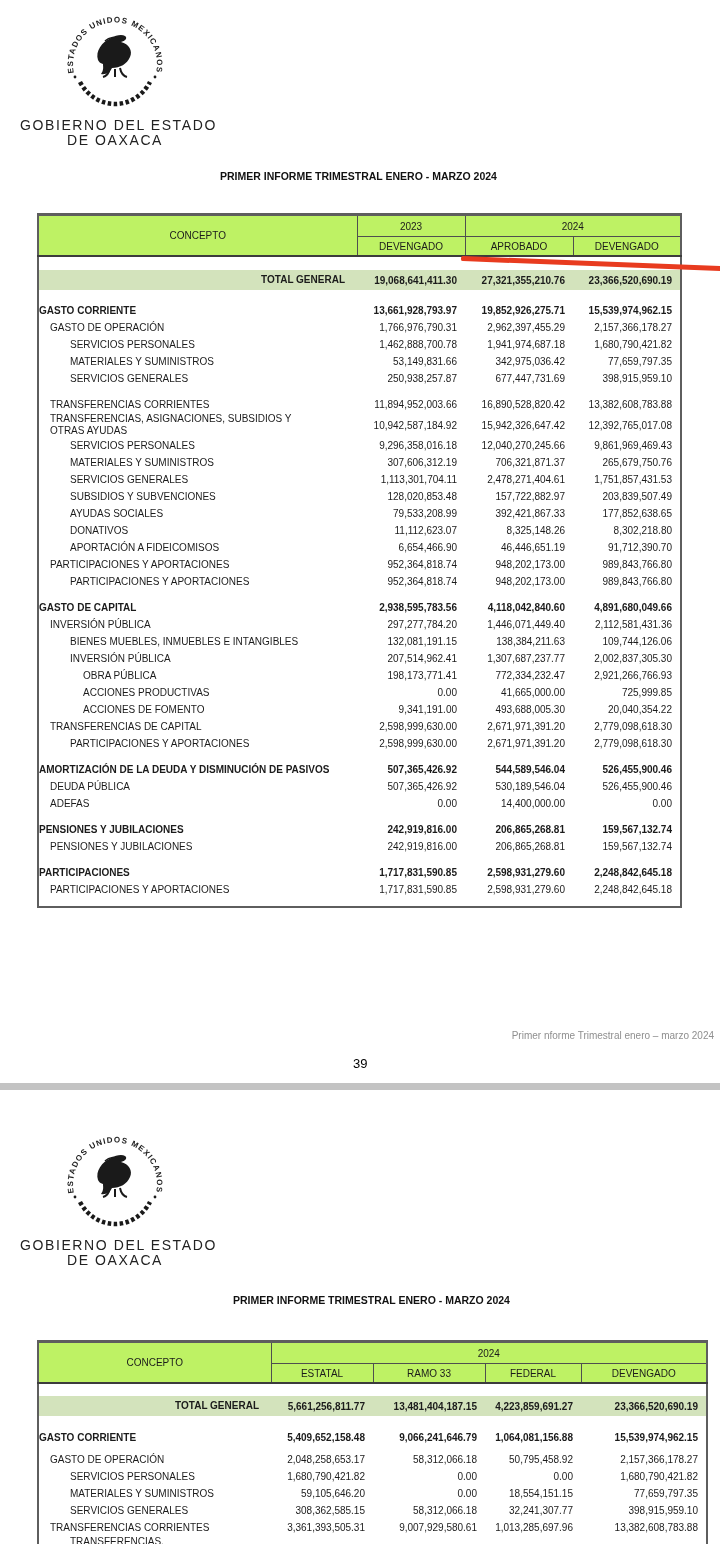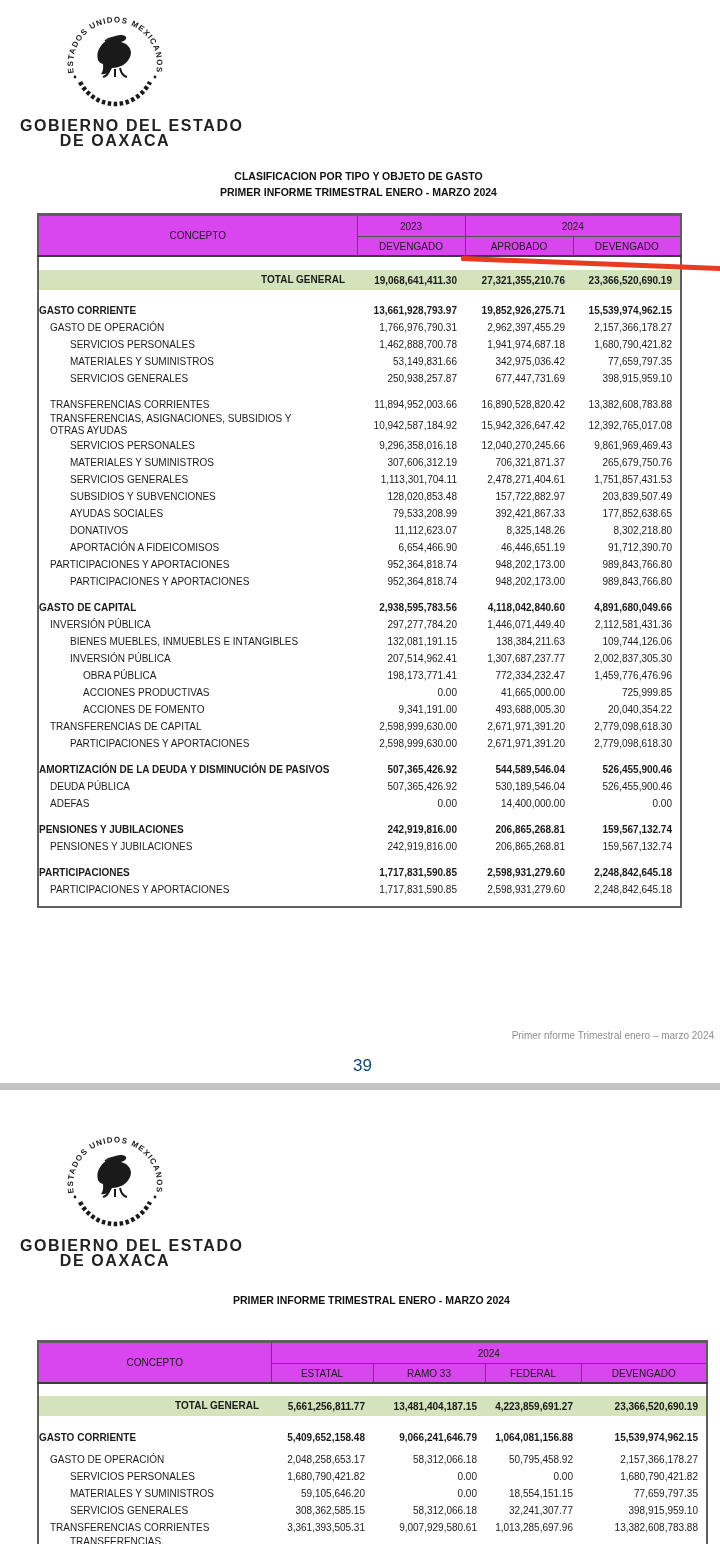--- a/index.html
+++ b/index.html
@@ -2,46 +2,46 @@
 <html><head>
 <meta charset="utf-8">
 <style>
   html,body{margin:0;padding:0;background:#fff;}
   .doc{position:relative;width:720px;height:1544px;background:#fff;overflow:hidden;
        font-family:"Liberation Sans",sans-serif;color:#1b1b1b;
        --green:#d3e3bc;--red:#e83b1f;--sep:#c3c3c3;}
   
   .logo-block{position:absolute;width:190px;text-align:center;}
   .logo-block svg{display:block;margin:0 auto;}
-  .gov-line{font-size:16px;letter-spacing:1.6px;line-height:15px;color:#222;white-space:nowrap;font-weight:bold;}
+  .gov-line{font-size:14px;letter-spacing:1.6px;line-height:15px;color:#222;white-space:nowrap;}
   
   .title-block{position:absolute;text-align:center;font-weight:700;font-size:10.5px;line-height:16px;color:#111;}
   
   table{border-collapse:collapse;table-layout:fixed;font-size:10px;color:#1b1b1b;
         border:2px solid #5e5e5e;border-top-width:3px;}
   #t1{position:absolute;left:37px;top:213px;width:643px;}
   #t2{position:absolute;left:37px;top:1340px;width:669px;}
   thead{border-bottom:2.5px solid #3c3c3c;}
-  thead th{font-weight:400;font-size:10px;border:1px solid #4f4f4f;background:#d946ef;
+  thead th{font-weight:400;font-size:10px;border:1px solid #4f4f4f;background:#bef264;
            text-align:center;vertical-align:middle;padding:0;}
   tr.h1 th{height:20px;}
   tr.h2 th{height:18px;}
   tbody td{height:17px;vertical-align:middle;padding:0;}
   td.lbl{padding-right:34px;line-height:12px;text-align:left;}
   td.num{text-align:right;padding-right:8px;white-space:nowrap;}
   .ind0{}.ind1{padding-left:11px;}.ind2{padding-left:31px;}.ind3{padding-left:44px;}
   tr.bold td{font-weight:700;}
   tr.bold td.lbl{white-space:nowrap;padding-right:0;}
   tr.total td{background:var(--green);font-weight:700;height:20px;}
   tr.total td.lbl{text-align:right;padding-right:12px;white-space:nowrap;}
   
   .red-line{position:absolute;left:461px;top:256px;width:264px;height:5px;background:var(--red);
             transform:rotate(2.2deg);transform-origin:left center;border-radius:2px;}
   .footer-note{position:absolute;right:6px;top:1030px;font-size:10px;color:#8f8f8f;}
-  .page-number{position:absolute;left:353px;top:1056px;font-size:17px;color:#0c4a6e;}
+  .page-number{position:absolute;left:353px;top:1056px;font-size:13px;color:#000000;}
   .page-separator{position:absolute;left:0;top:1083px;width:720px;height:7px;background:var(--sep);}
 </style>
 </head>
 <body>
 
 <div class="doc" style="--green: #d3e3bc; --red: #e83b1f; --sep: #c3c3c3;">
 
   <div class="logo-block" style="left:20px;top:6px;">
     <svg width="110" height="112" viewBox="0 0 110 112">
       <defs>
@@ -55,21 +55,20 @@
       <path d="M50,62 c-1,5 -3,8 -7,9 M55,63 c0,5 0,7 0,8 M60,62 c1,5 3,8 7,9" stroke="#1a1a1a" stroke-width="2" fill="none"></path>
       <path d="M20,76 C28,91 42,98 55,98 C68,98 82,91 90,76" stroke="#1a1a1a" stroke-width="4.5" stroke-dasharray="3.5,2.5" fill="none"></path>
       <circle cx="15" cy="71" r="1.4" fill="#1a1a1a"></circle>
       <circle cx="95" cy="71" r="1.4" fill="#1a1a1a"></circle>
     </svg>
     <div class="gov-line">GOBIERNO DEL ESTADO</div>
     <div class="gov-line">DE OAXACA</div>
   </div>
 
   <div class="title-block" style="left:37px;top:168px;width:643px;">
-    <div>CLASIFICACION POR TIPO Y OBJETO DE GASTO</div>
     <div>PRIMER INFORME TRIMESTRAL ENERO - MARZO 2024</div>
   </div>
 
   <table id="t1">
     <colgroup>
       <col style="width:319px">
         <col style="width:108px">
         <col style="width:108px">
         <col style="width:108px">
     </colgroup>
@@ -221,21 +220,21 @@
         <tr>
           <td class="lbl ind2">INVERSIÓN PÚBLICA</td>
           <td class="num">207,514,962.41</td>
           <td class="num">1,307,687,237.77</td>
           <td class="num">2,002,837,305.30</td>
         </tr>
         <tr>
           <td class="lbl ind3">OBRA PÚBLICA</td>
           <td class="num">198,173,771.41</td>
           <td class="num">772,334,232.47</td>
-          <td class="num">1,459,776,476.96</td>
+          <td class="num">2,921,266,766.93</td>
         </tr>
         <tr>
           <td class="lbl ind3">ACCIONES PRODUCTIVAS</td>
           <td class="num">0.00</td>
           <td class="num">41,665,000.00</td>
           <td class="num">725,999.85</td>
         </tr>
         <tr>
           <td class="lbl ind3">ACCIONES DE FOMENTO</td>
           <td class="num">9,341,191.00</td>

